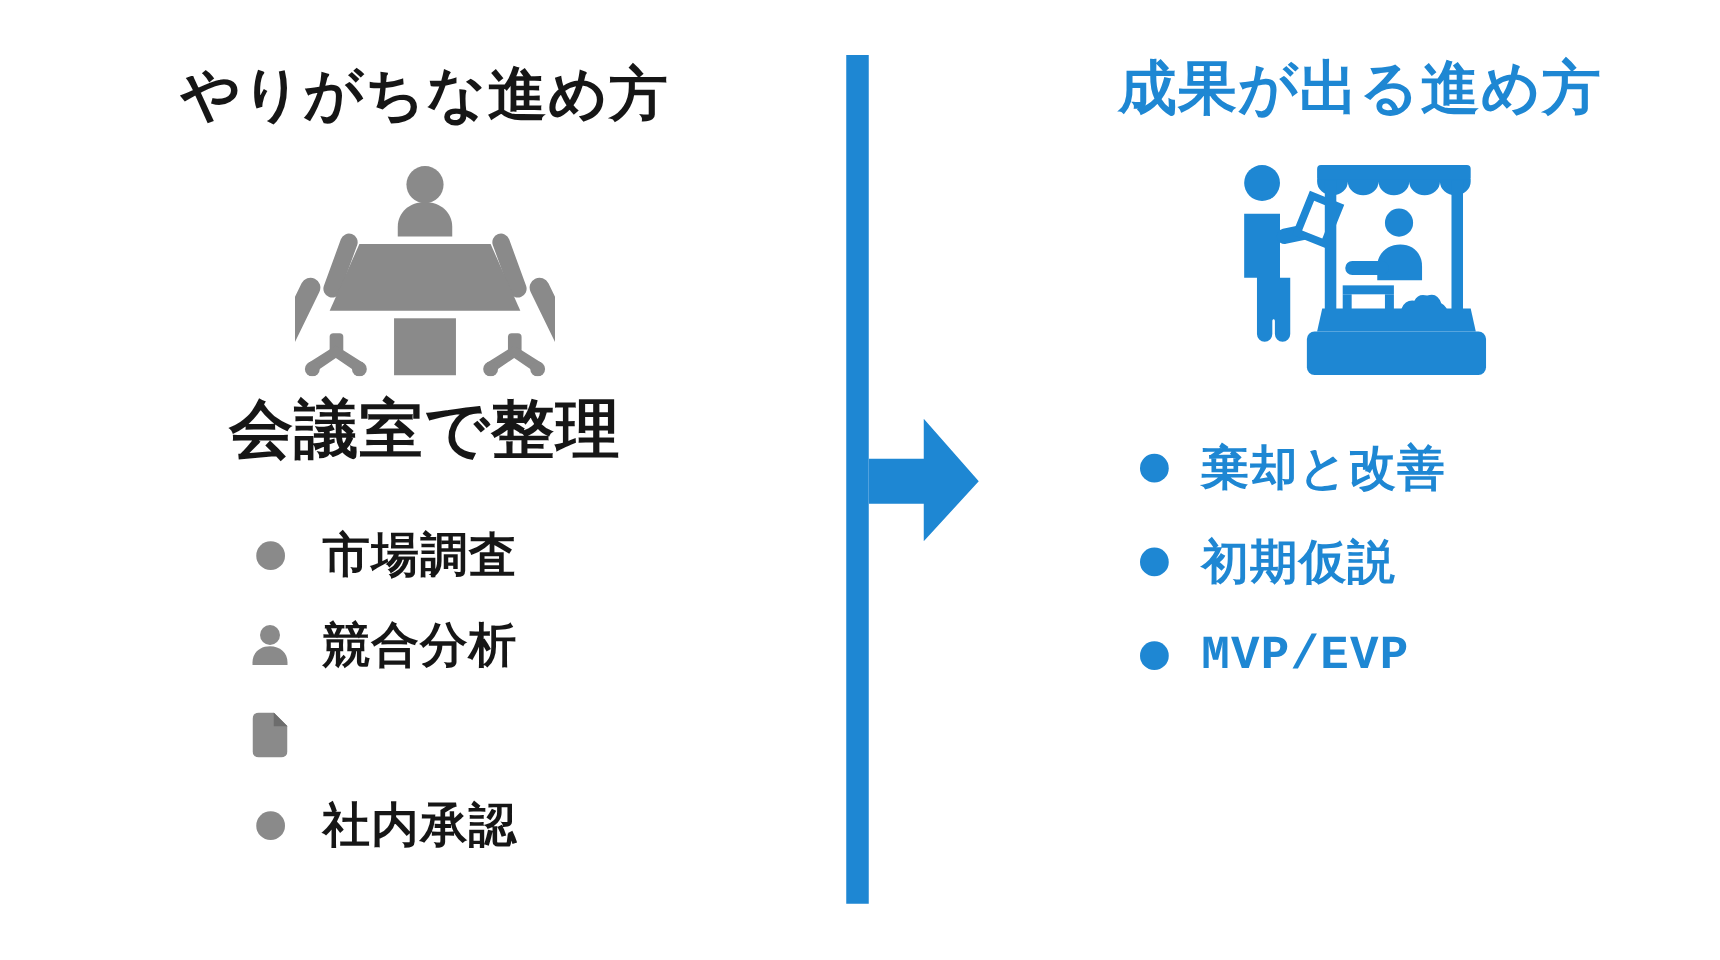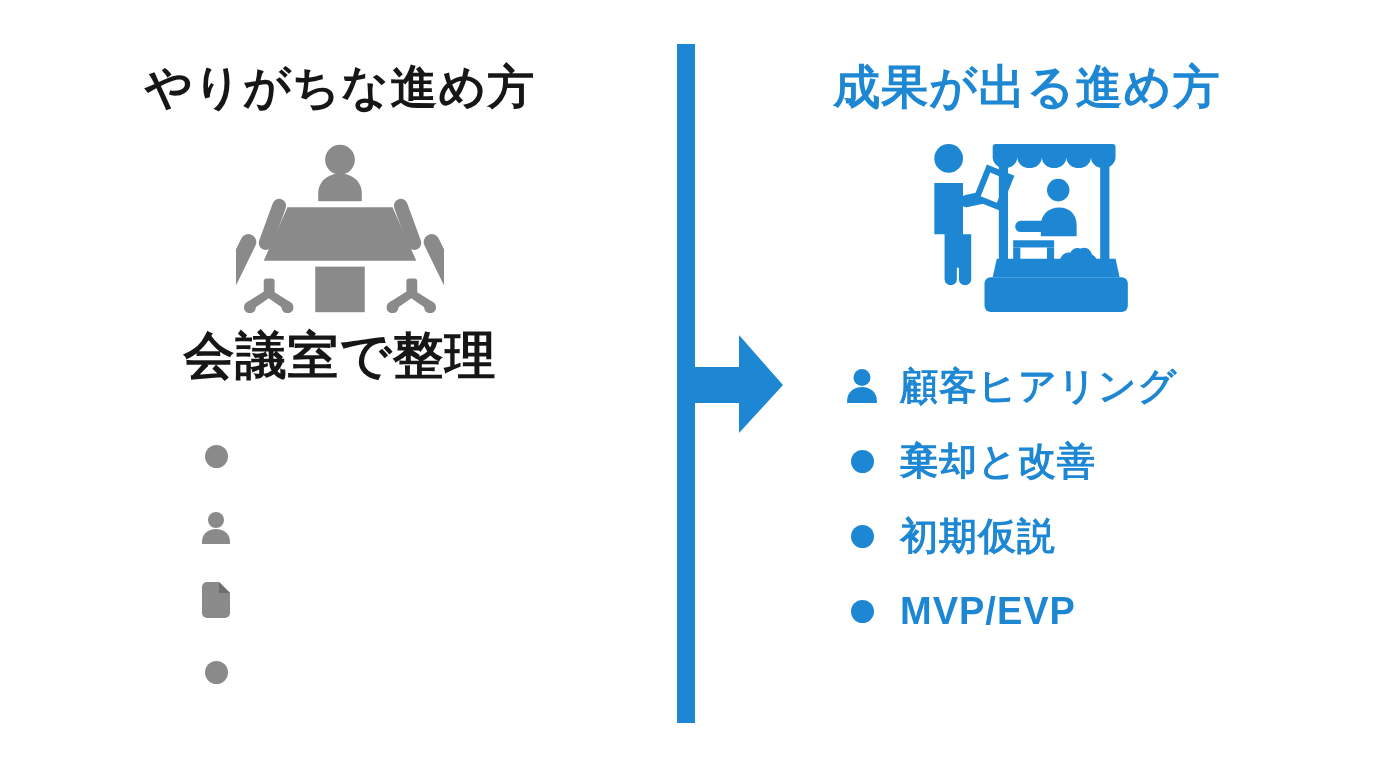--- a/index.html
+++ b/index.html
@@ -2,22 +2,22 @@
 <html><head>
 <meta charset="utf-8">
 <style>
   html,body{margin:0;padding:0;background:#ffffff;}
   .canvas{
     position:relative;width:1376px;height:768px;background:#ffffff;overflow:hidden;
     font-family:"Liberation Sans",sans-serif;
   }
   .col{position:absolute;top:46px;text-align:center;}
   .col-left{left:60px;width:560px;}
-  .col-right{left:772px;width:510px;}
-  .panel-title{font-size:47px;font-weight:800;line-height:58px;letter-spacing:1px;margin:12px;}
+  .col-right{left:833px;width:510px;font-family:Liberation Mono, monospace;}
+  .panel-title{font-size:47px;font-weight:800;line-height:58px;letter-spacing:1px;margin:0;}
   .col-left .panel-title{color:#161616;}
   .col-right .panel-title{color:#1e87d3;}
   .icon-wrap{height:172px;margin-top:26px;display:flex;align-items:center;justify-content:center;}
   .panel-subtitle{font-size:51px;font-weight:800;line-height:56px;margin-top:14px;letter-spacing:1px;}
   .col-left .panel-subtitle{color:#161616;}
   .col-right .panel-subtitle{color:#1e87d3;}
   .item-list{list-style:none;margin:50px 0 0 0;padding:0;text-align:left;}
   .col-left .item-list{padding-left:138px;}
   .col-right .item-list{padding-left:72px;}
   .item-row{display:flex;align-items:center;gap:24px;height:44px;margin-bottom:28px;}
@@ -77,41 +77,44 @@
       </svg>
     </div>
 
     <div class="panel-subtitle">会議室で整理</div>
 
     <ul class="item-list">
       <li class="item-row">
         <span class="bullet-box">
             <span class="dot dot-gray"></span>
           </span>
+        <span class="item-label">市場調査</span>
       </li>
       <li class="item-row">
         <span class="bullet-box">
           <svg width="30" height="32" viewBox="0 0 30 32" fill="#8a8a8a">
               <circle cx="15" cy="8" r="8"></circle>
               <path d="M1,32 v-2 c0,-8 6,-13 14,-13 c8,0 14,5 14,13 v2 z"></path>
             </svg>
         </span>
+        <span class="item-label">競合分析</span>
       </li>
       <li class="item-row">
         <span class="bullet-box">
           <svg width="28" height="36" viewBox="0 0 28 36">
               <path fill="#8a8a8a" d="M0,5 a5,5 0 0 1 5,-5 h12 l11,11 v20 a5,5 0 0 1 -5,5 h-18 a5,5 0 0 1 -5,-5 z"></path>
               <polygon fill="#6d6d6d" points="17,0 28,11 17,11"></polygon>
             </svg>
         </span>
       </li>
       <li class="item-row">
         <span class="bullet-box">
             <span class="dot dot-gray"></span>
           </span>
+        <span class="item-label">社内承認</span>
       </li>
     </ul>
   </div>
 
   <div class="divider-bar"></div>
   <svg class="arrow-svg" width="95" height="112" viewBox="0 0 95 112" xmlns="http://www.w3.org/2000/svg">
     <polygon fill="#1e87d3" points="0,39 44,39 44,7 88,57 44,105 44,75 0,75"></polygon>
   </svg>
 
   <div class="col col-right">
@@ -147,29 +150,20 @@
 
         <polygon points="70,114 186,114 190,132 66,132"></polygon>
         <rect x="58" y="132" width="140" height="34" rx="6"></rect>
       </svg>
     </div>
 
 
     <ul class="item-list">
       <li class="item-row">
         <span class="bullet-box">
-          <svg width="32" height="34" viewBox="0 0 30 32" fill="#1e87d3">
-              <circle cx="15" cy="8" r="8"></circle>
-              <path d="M1,32 v-2 c0,-8 6,-13 14,-13 c8,0 14,5 14,13 v2 z"></path>
-            </svg>
-        </span>
-        <span class="item-label">顧客ヒアリング</span>
-      </li>
-      <li class="item-row">
-        <span class="bullet-box">
             <span class="dot dot-blue"></span>
           </span>
         <span class="item-label">棄却と改善</span>
       </li>
       <li class="item-row">
         <span class="bullet-box">
             <span class="dot dot-blue"></span>
           </span>
         <span class="item-label">初期仮説</span>
       </li>

